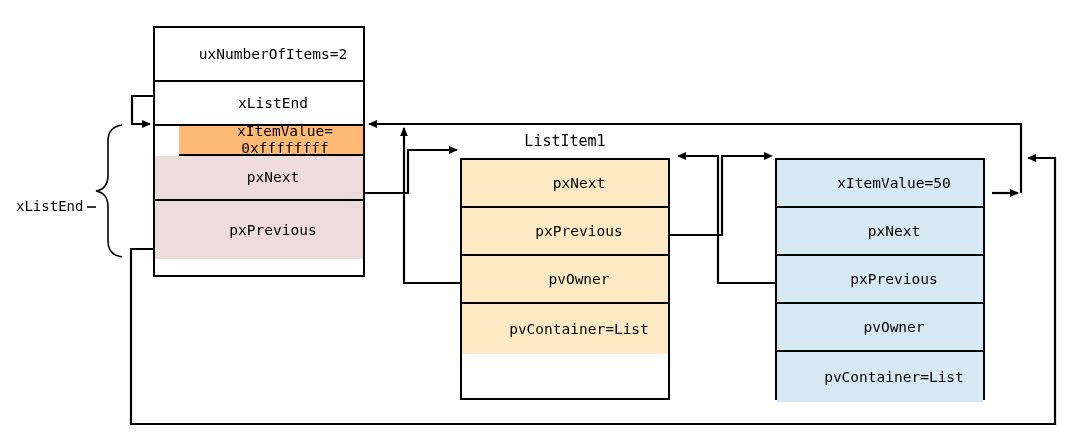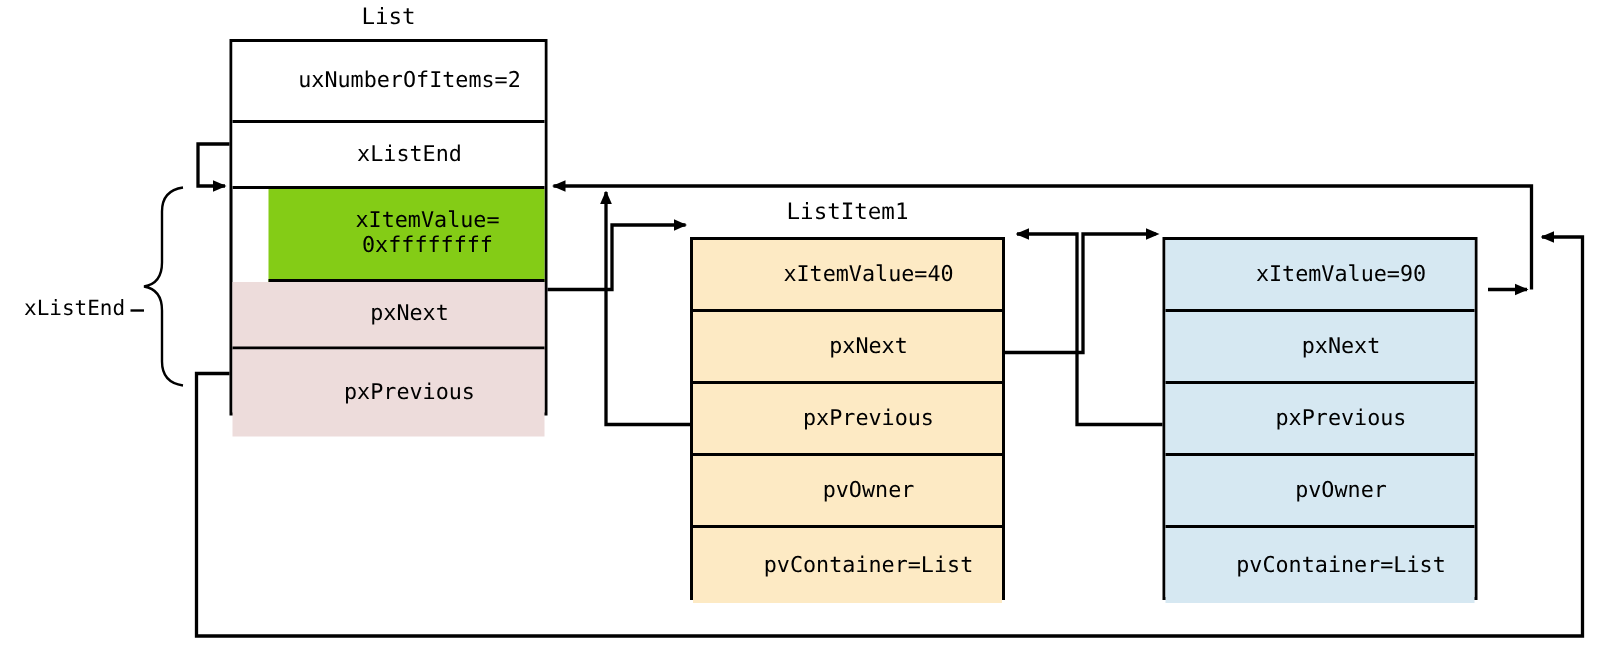--- a/index.html
+++ b/index.html
@@ -66,45 +66,43 @@
 
       <path d="M992,193 L1018,193" marker-end="url(#ah)"></path>
     </g>
 
     <g fill="none" stroke="#000" stroke-width="1.6">
       <path d="M122,125 q-14,2 -14,16 l0,34 q0,14 -12,16 q12,2 12,16 l0,34 q0,14 14,16"></path>
       <path d="M96,207 l-9,0" stroke-width="1.6"></path>
     </g>
   </svg>
 
-  <div class="caption" style="left:153px;top:2px;width:212px;">List</div>
 
   <div class="struct" style="left:153px;top:26px;width:212px;height:251px;">
     <div class="row" style="height:54px;background:#ffffff;">uxNumberOfItems=2</div>
     <div class="row" style="height:44px;background:#ffffff;">xListEnd</div>
-    <div class="row" style="height:62px;background:#84cc16;margin-left:24px;">xItemValue=
+    <div class="row" style="height:30px;background:#fdba74;margin-left:24px;">xItemValue=
 0xffffffff</div>
     <div class="row" style="height:45px;background:#eddcdb;">pxNext</div>
     <div class="row" style="height:58px;background:#eddcdb;">pxPrevious</div>
   </div>
 
   <div class="side-label" style="left:16px;top:198px;">xListEnd</div>
 
   <div class="caption" style="left:460px;top:132px;width:210px;">ListItem1</div>
 
   <div class="struct" style="left:460px;top:158px;width:210px;height:242px;">
-    <div class="row" style="height:48px;background:#fdeac4;">xItemValue=40</div>
     <div class="row" style="height:48px;background:#fdeac4;">pxNext</div>
     <div class="row" style="height:48px;background:#fdeac4;">pxPrevious</div>
     <div class="row" style="height:48px;background:#fdeac4;">pvOwner</div>
     <div class="row" style="height:50px;background:#fdeac4;">pvContainer=List</div>
   </div>
 
 
   <div class="struct" style="left:775px;top:158px;width:210px;height:242px;">
-    <div class="row" style="height:48px;background:#d6e8f2;">xItemValue=90</div>
+    <div class="row" style="height:48px;background:#d6e8f2;">xItemValue=50</div>
     <div class="row" style="height:48px;background:#d6e8f2;">pxNext</div>
     <div class="row" style="height:48px;background:#d6e8f2;">pxPrevious</div>
     <div class="row" style="height:48px;background:#d6e8f2;">pvOwner</div>
     <div class="row" style="height:50px;background:#d6e8f2;">pvContainer=List</div>
   </div>
 
 </div>
 
 </body></html>

